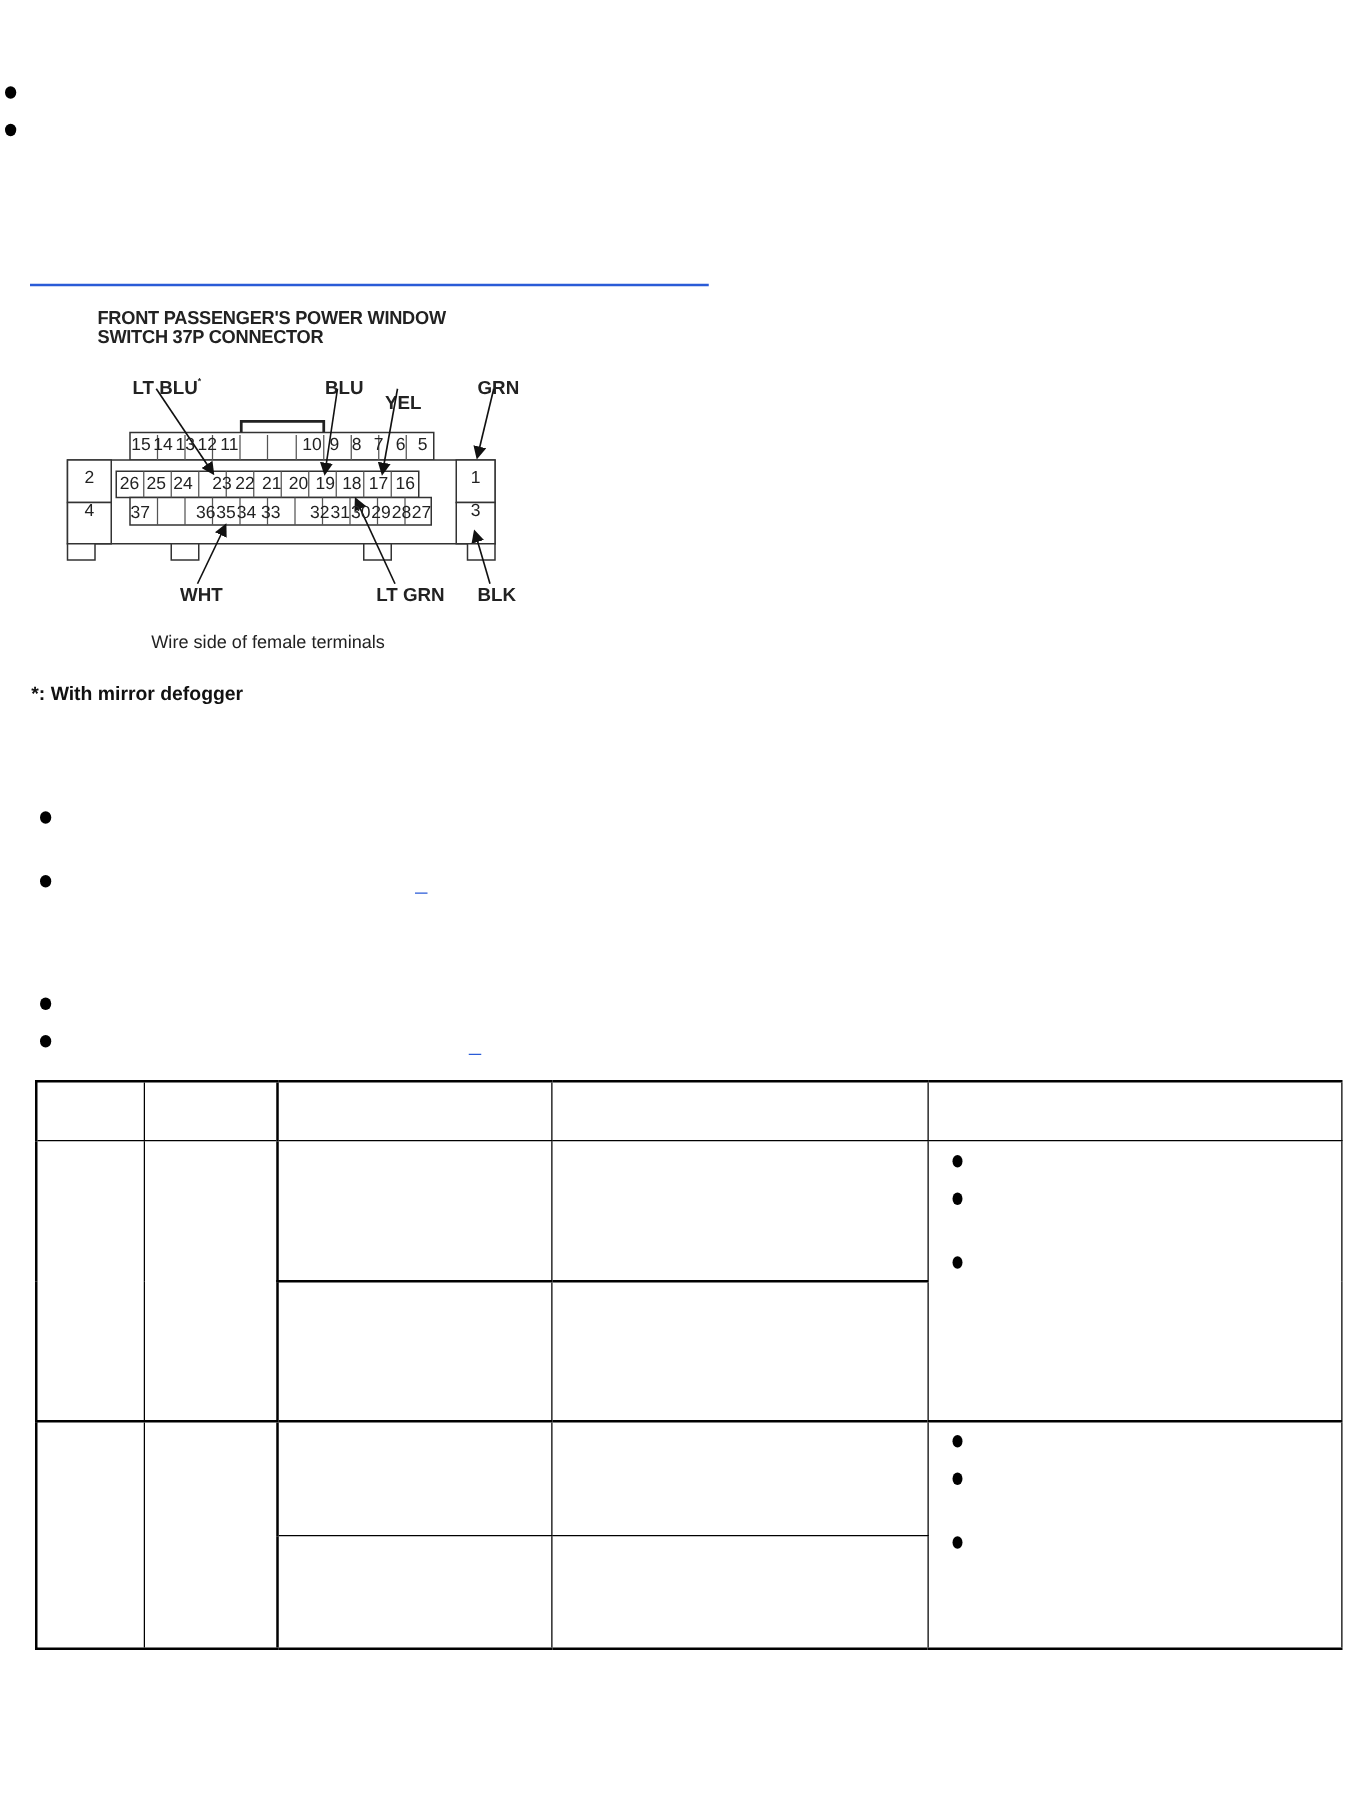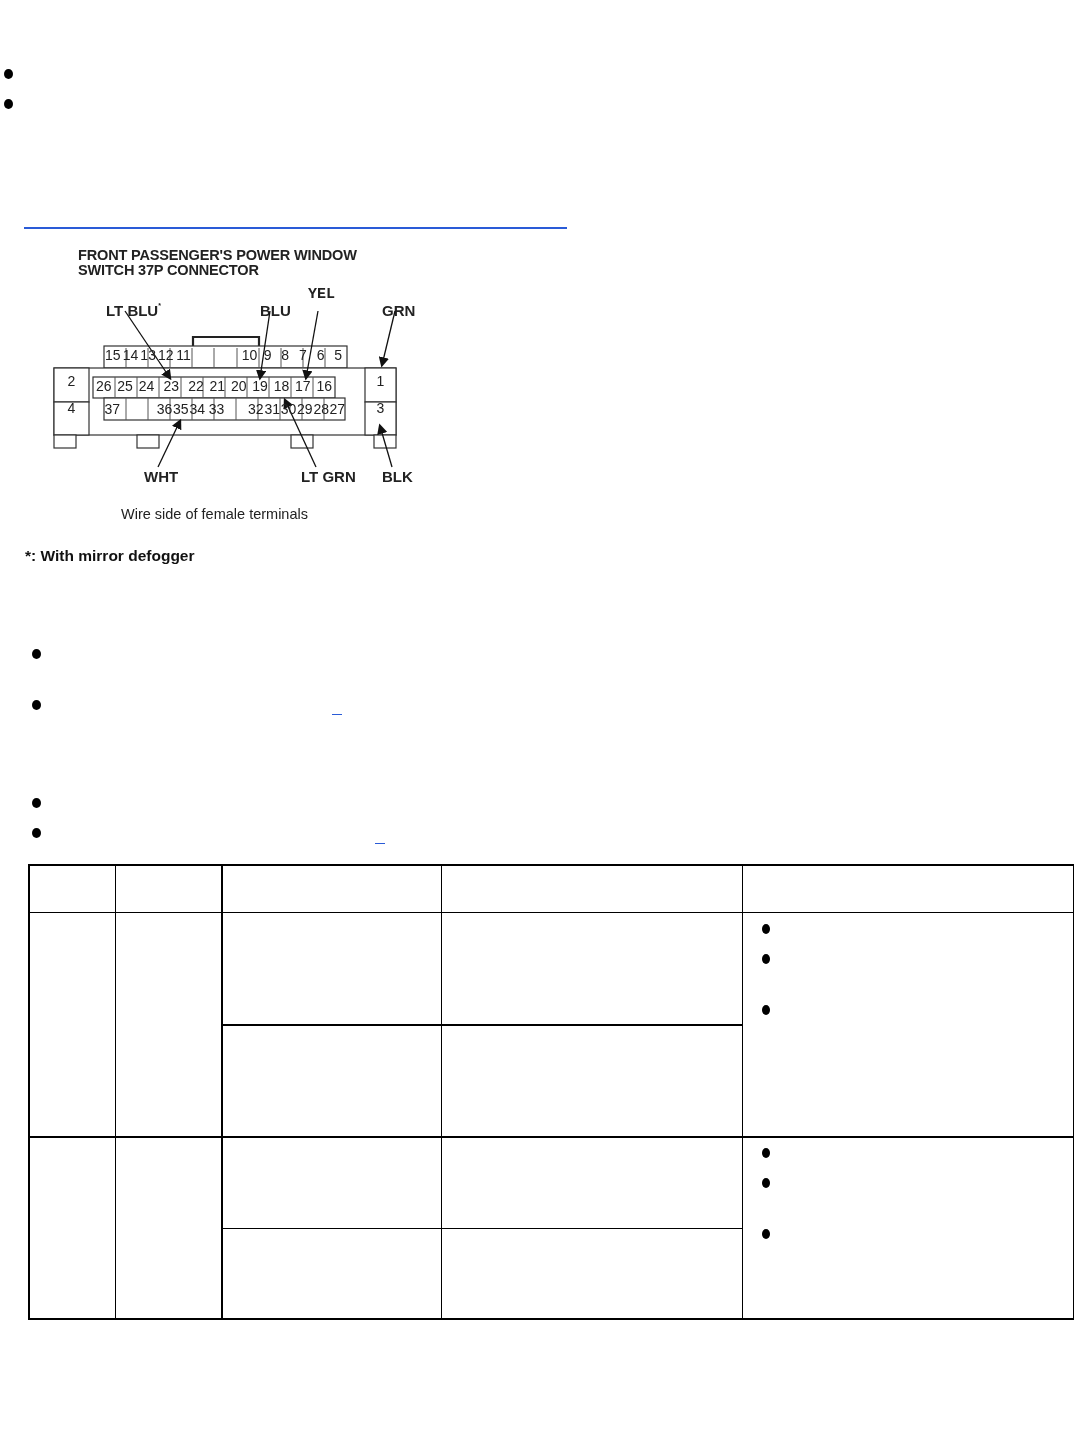--- a/index.html
+++ b/index.html
@@ -39,21 +39,21 @@
 <span class="abs" style="left:24px; top:208px; font-size:15px; color:#2a5bd7;"></span>
 
 <div class="diagram">
   <div class="diagram-title">
     <div>FRONT PASSENGER'S POWER WINDOW</div>
     <div>SWITCH 37P CONNECTOR</div>
   </div>
 
   <span class="wire-label" style="left:106px; top:72px;"><span>LT BLU</span><sup style="font-size:7px; vertical-align:top;">*</sup></span>
   <span class="wire-label" style="left:260px; top:72px;">BLU</span>
-  <span class="wire-label" style="left:308px; top:56px;font-family:Liberation Mono, monospace;">YEL</span>
+  <span class="wire-label" style="left:308px; top:84px;">YEL</span>
   <span class="wire-label" style="left:382px; top:72px;">GRN</span>
 
   <span class="wire-label" style="left:144px; top:238px;">WHT</span>
   <span class="wire-label" style="left:301px; top:238px;">LT GRN</span>
   <span class="wire-label" style="left:382px; top:238px;">BLK</span>
 
   <svg width="460" height="230" style="position:absolute; left:0; top:80px;" viewBox="0 0 460 230">
     <defs>
       <marker id="ah" markerWidth="8" markerHeight="8" refX="6" refY="4" orient="auto">
         <path d="M0,0 L8,4 L0,8 z" fill="#111"></path>
@@ -139,21 +139,21 @@
     <span style="width:22px; text-align:center;">9</span>
     <span style="width:22px; text-align:center;">8</span>
     <span style="width:22px; text-align:center;">7</span>
     <span style="width:22px; text-align:center;">6</span>
     <span style="width:22px; text-align:center;">5</span>
   </div>
   <div style="position:absolute; left:93px; top:148px; width:242px; height:20px; display:flex; font-size:14px; color:#222;">
     <span style="width:22px; text-align:center;">26</span>
     <span style="width:22px; text-align:center;">25</span>
     <span style="width:22px; text-align:center;">24</span>
-    <span style="width:29px; text-align:center;">23</span>
+    <span style="width:29px; text-align:right;">23</span>
     <span style="width:22px; text-align:center;">22</span>
     <span style="width:22px; text-align:center;">21</span>
     <span style="width:22px; text-align:center;">20</span>
     <span style="width:22px; text-align:center;">19</span>
     <span style="width:22px; text-align:center;">18</span>
     <span style="width:22px; text-align:center;">17</span>
     <span style="width:22px; text-align:center;">16</span>
   </div>
   <div style="position:absolute; left:104px; top:171px; width:241px; height:20px; display:flex; font-size:14px; color:#222;">
     <span style="width:22px; text-align:center;">37</span>

